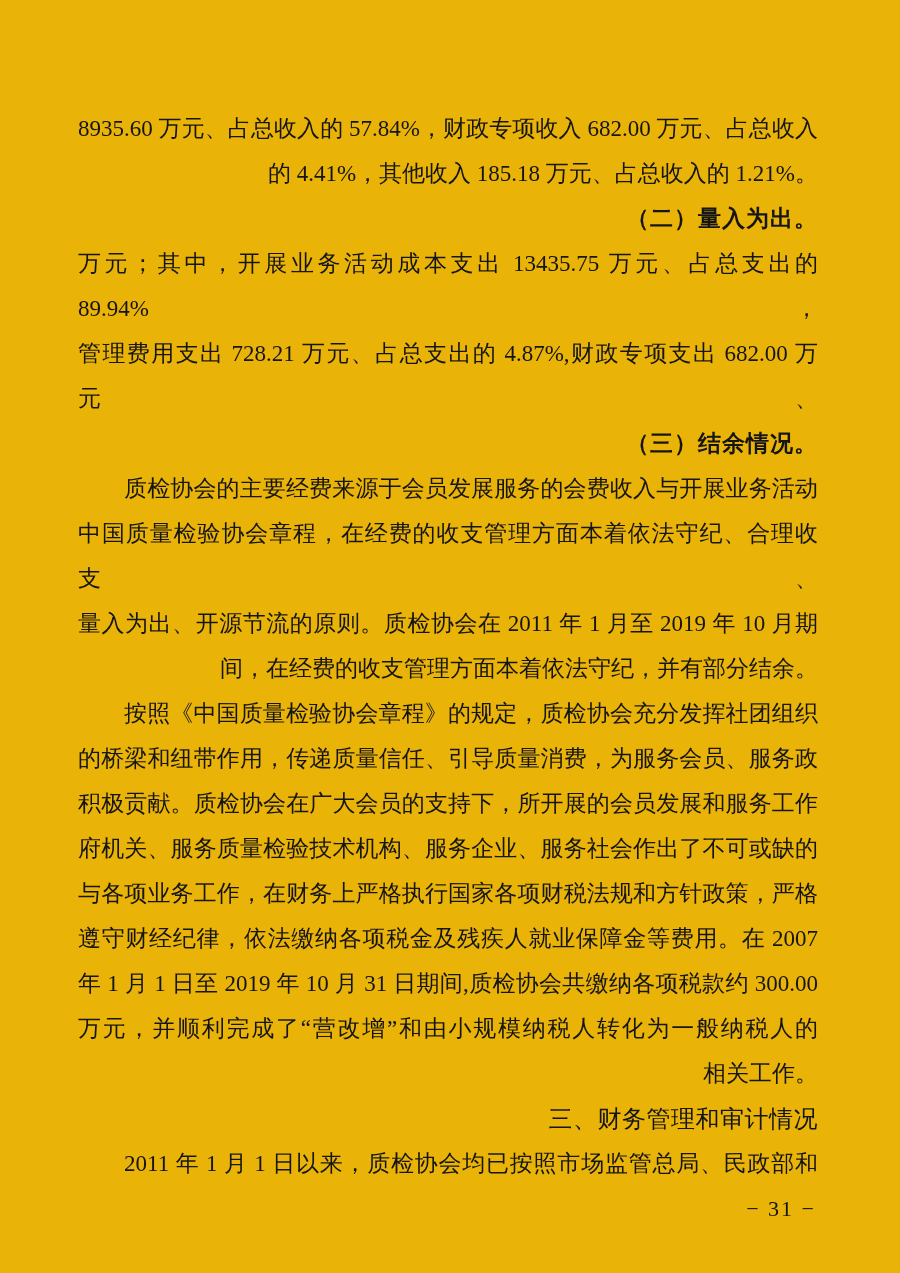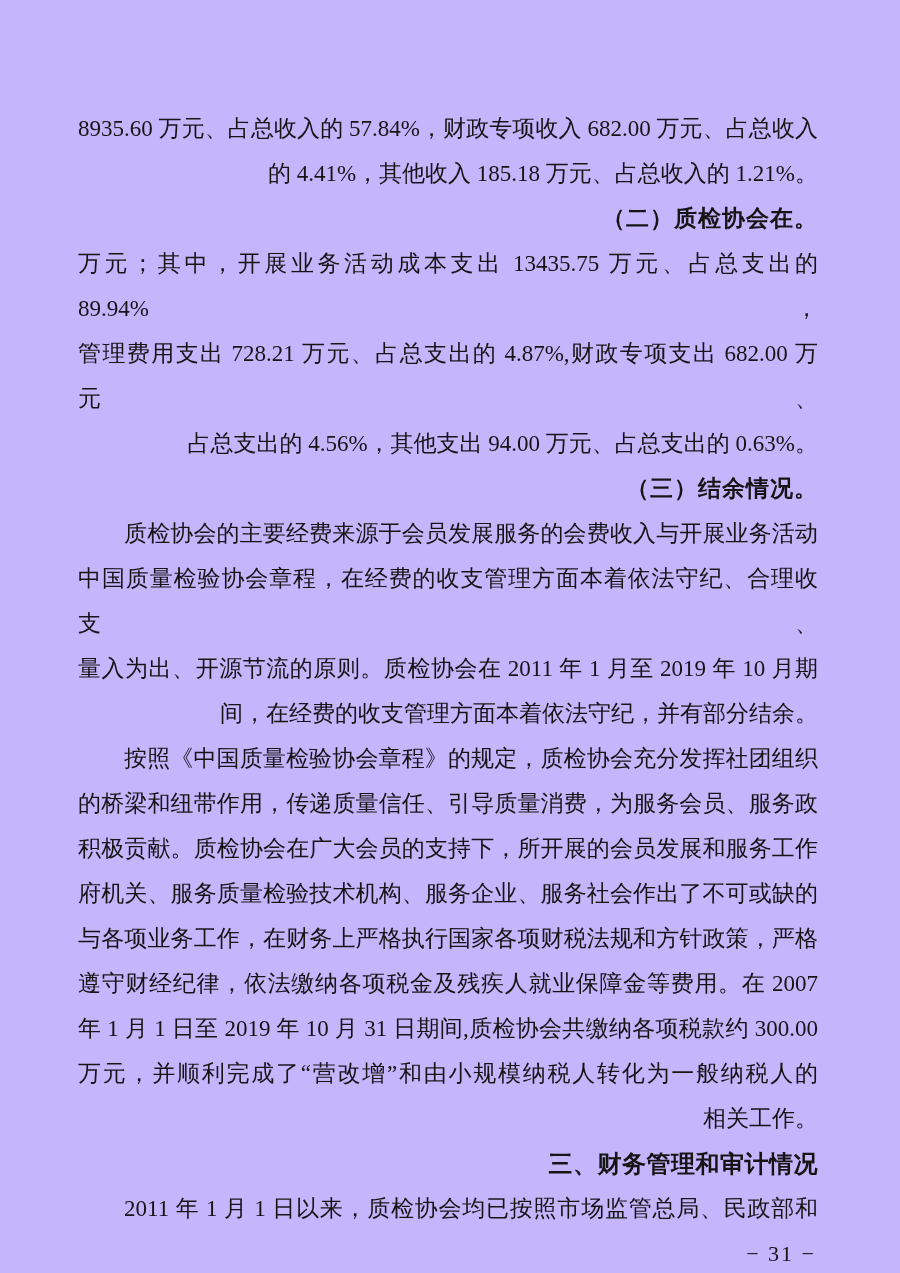--- a/index.html
+++ b/index.html
@@ -4,21 +4,21 @@
 <style>
   html, body {
     margin: 0;
     padding: 0;
     background: #ffffff;
   }
   .page {
     position: relative;
     width: 900px;
     height: 1273px;
-    background: #c4b5fd;
+    background: #eab308;
     overflow: hidden;
     font-family: "Liberation Serif", "DejaVu Serif", serif;
     color: #151515;
   }
   .content {
     position: absolute;
     left: 78px;
     top: 106px;
     width: 740px;
     font-size: 23px;
@@ -34,21 +34,21 @@
   }
   .indent {
     padding-left: 46px;
   }
   .subheading {
     font-weight: 700;
     letter-spacing: 1px;
   }
   .heading-main {
     font-family: "Liberation Sans", "DejaVu Sans", sans-serif;
-    font-weight: 700;
+    font-weight: 400;
     font-size: 24px;
     letter-spacing: 0.5px;
   }
   .page-number {
     text-align: right;
     font-size: 22px;
     padding-right: 2px;
     letter-spacing: 2px;
   }
 </style>
@@ -56,26 +56,25 @@
 <body>
 
 <div class="page">
   <div class="content">
 
     <div class="para">
       <div class="line just">8935.60 万元、占总收入的 57.84%，财政专项收入 682.00 万元、占总收入</div>
       <div class="line">的 4.41%，其他收入 185.18 万元、占总收入的 1.21%。</div>
     </div>
 
-    <div class="line subheading indent">（二）质检协会在。</div>
+    <div class="line subheading indent">（二）量入为出。</div>
 
     <div class="para">
       <div class="line just">万元；其中，开展业务活动成本支出 13435.75 万元、占总支出的 89.94%，</div>
       <div class="line just">管理费用支出 728.21 万元、占总支出的 4.87%,财政专项支出 682.00 万元、</div>
-      <div class="line">占总支出的 4.56%，其他支出 94.00 万元、占总支出的 0.63%。</div>
     </div>
 
     <div class="line subheading indent">（三）结余情况。</div>
 
     <div class="para">
       <div class="line just indent">质检协会的主要经费来源于会员发展服务的会费收入与开展业务活动</div>
       <div class="line just">中国质量检验协会章程，在经费的收支管理方面本着依法守纪、合理收支、</div>
       <div class="line just">量入为出、开源节流的原则。质检协会在 2011 年 1 月至 2019 年 10 月期</div>
       <div class="line">间，在经费的收支管理方面本着依法守纪，并有部分结余。</div>
     </div>

